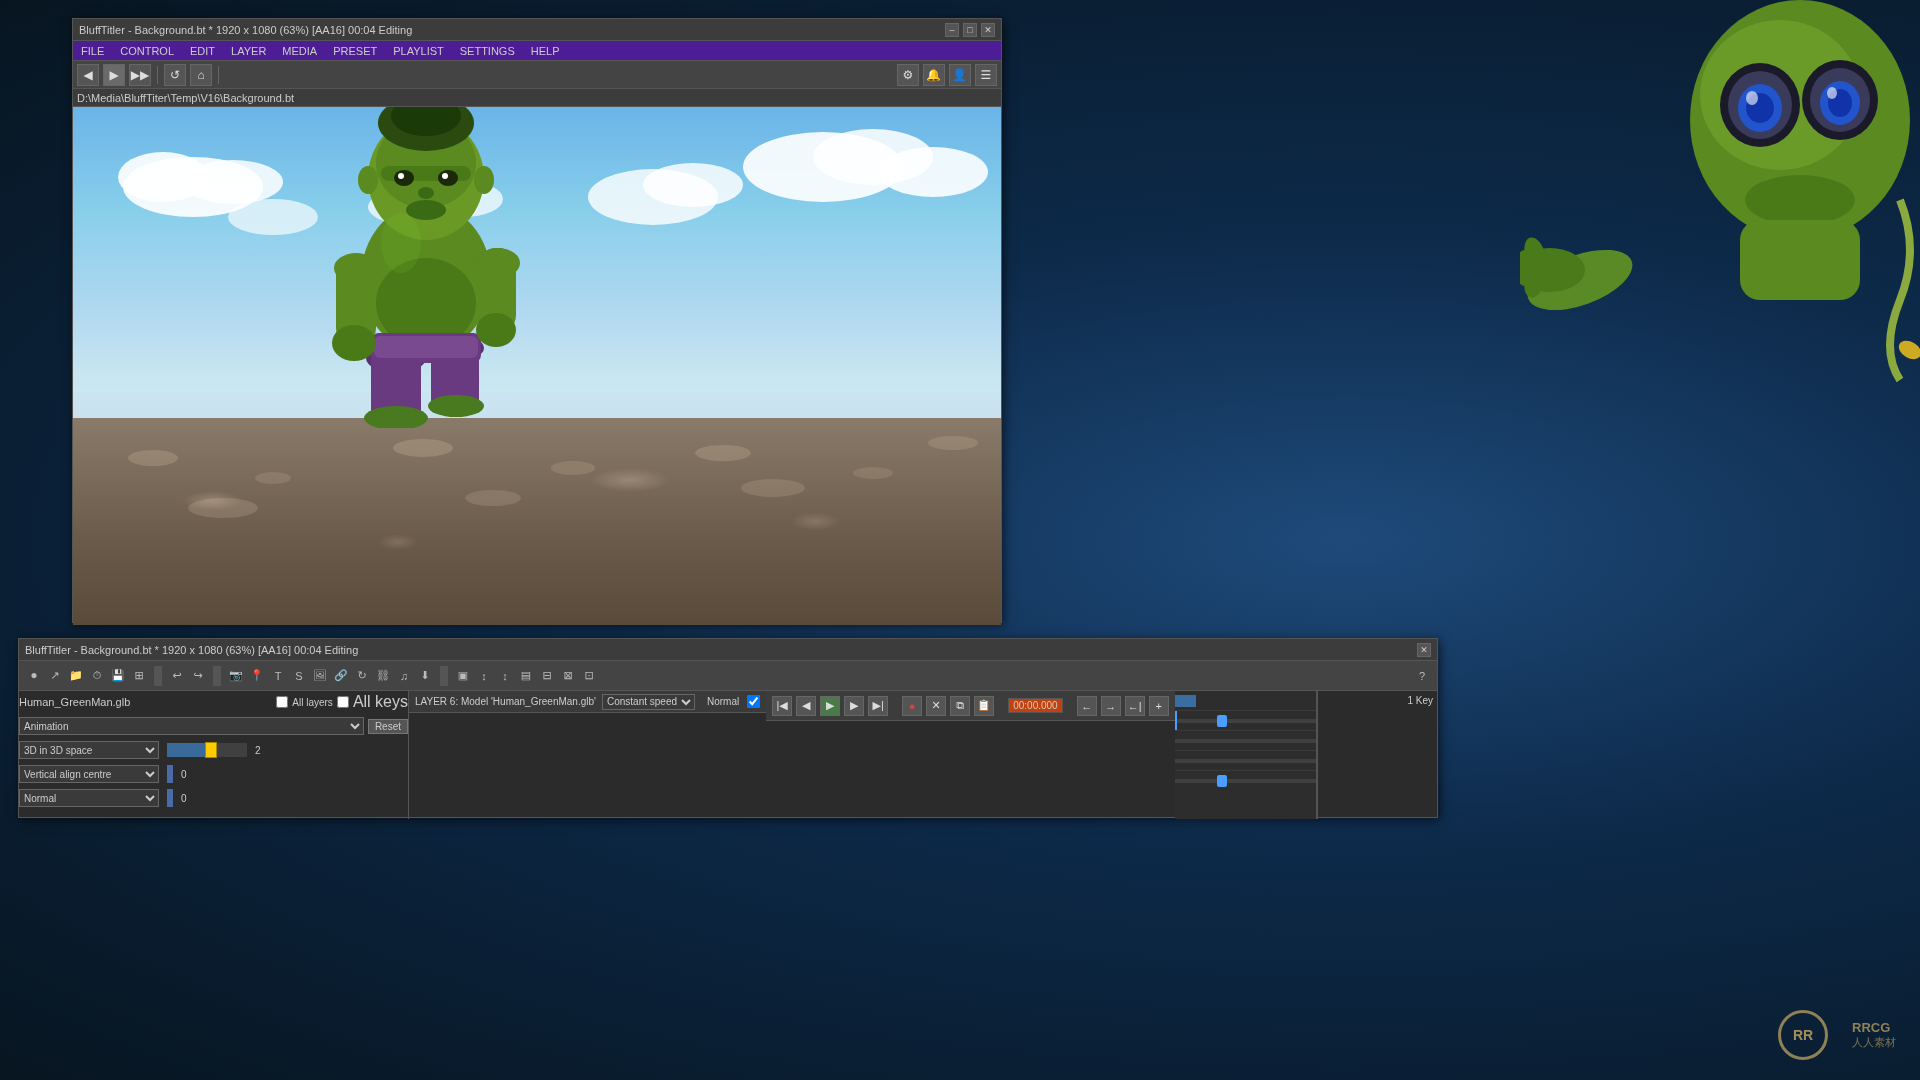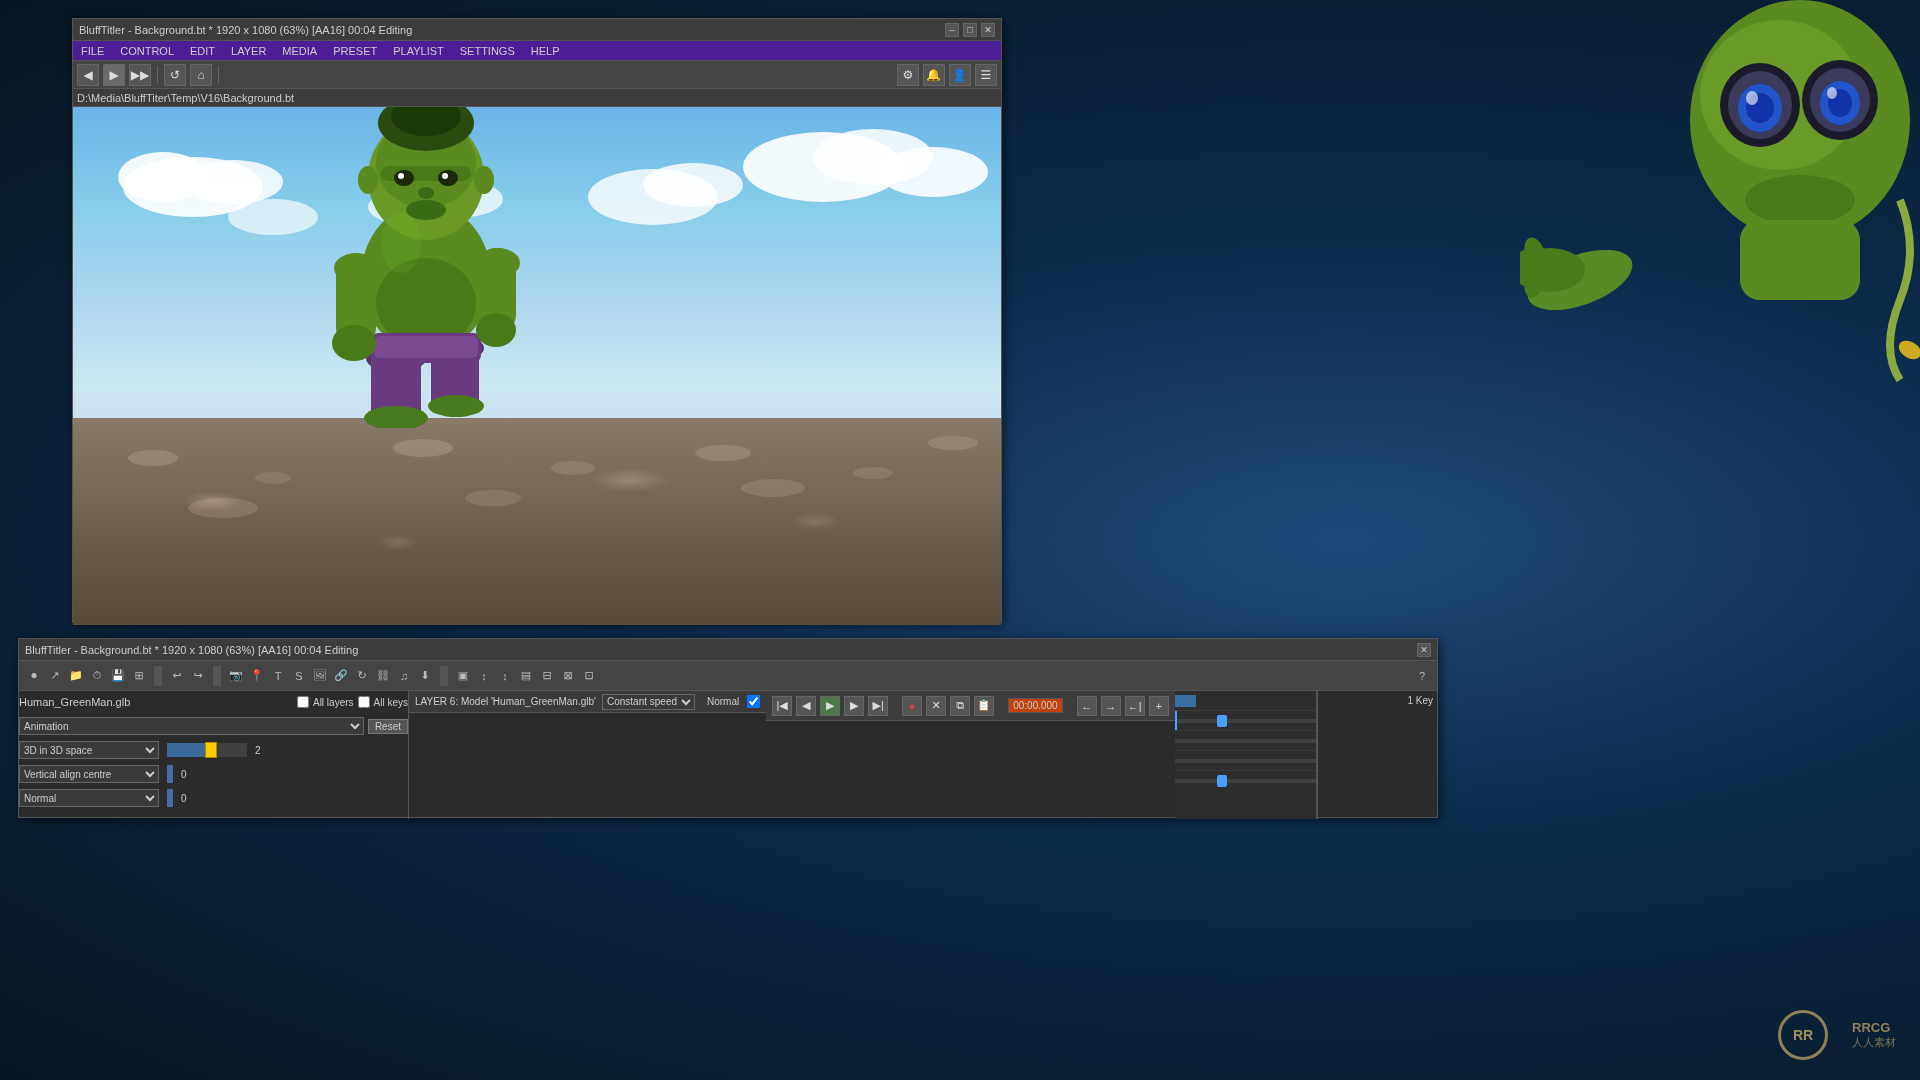--- a/index.html
+++ b/index.html
@@ -545,21 +545,21 @@
 
   <div class="bottom-controls">
 
     <div class="left-panel">
 
       <div class="left-panel-row">
         <span class="panel-label">Human_GreenMan.glb</span>
         <input type="checkbox" class="panel-checkbox" style="">
         <span style="color:#ccc;font-size:10px;">All layers</span>
         <input type="checkbox" class="panel-checkbox" style="">
-        <span style="color:#ccc;font-size:10px;text-align:right;">All keys</span>
+        <span style="color:#ccc;font-size:16px;text-align:right;">All keys</span>
       </div>
 
       <div class="left-panel-row">
         <select class="panel-dropdown">
           <option>Animation</option>
         </select>
         <button class="reset-btn">Reset</button>
       </div>
 
       <div class="left-panel-row">

